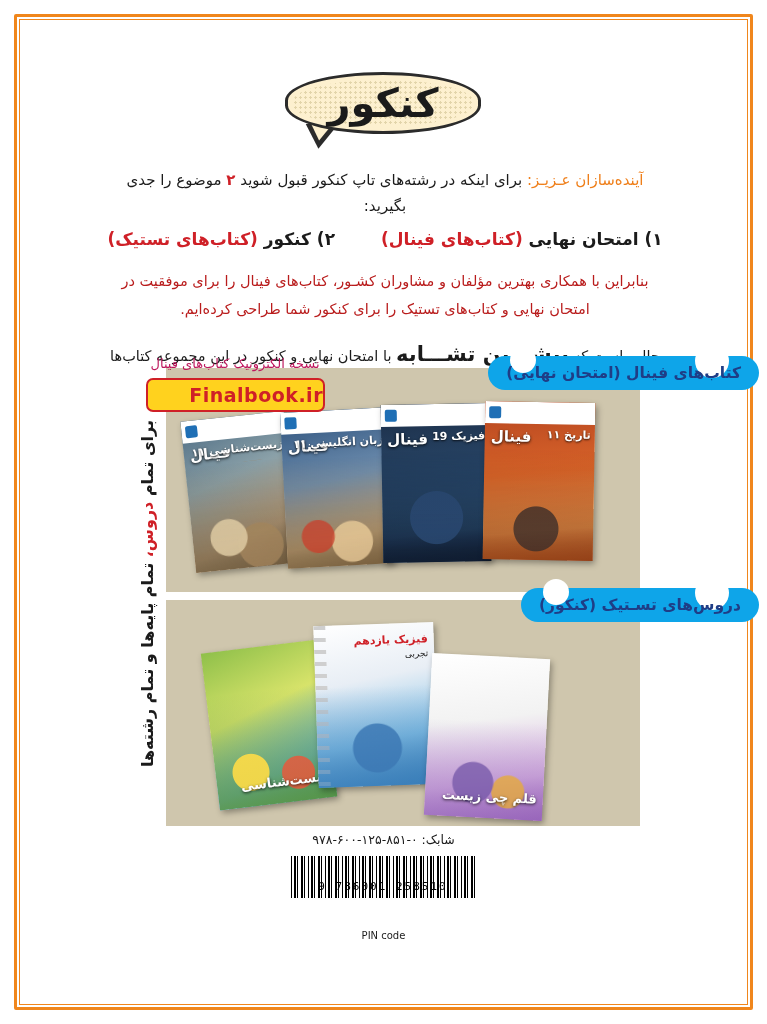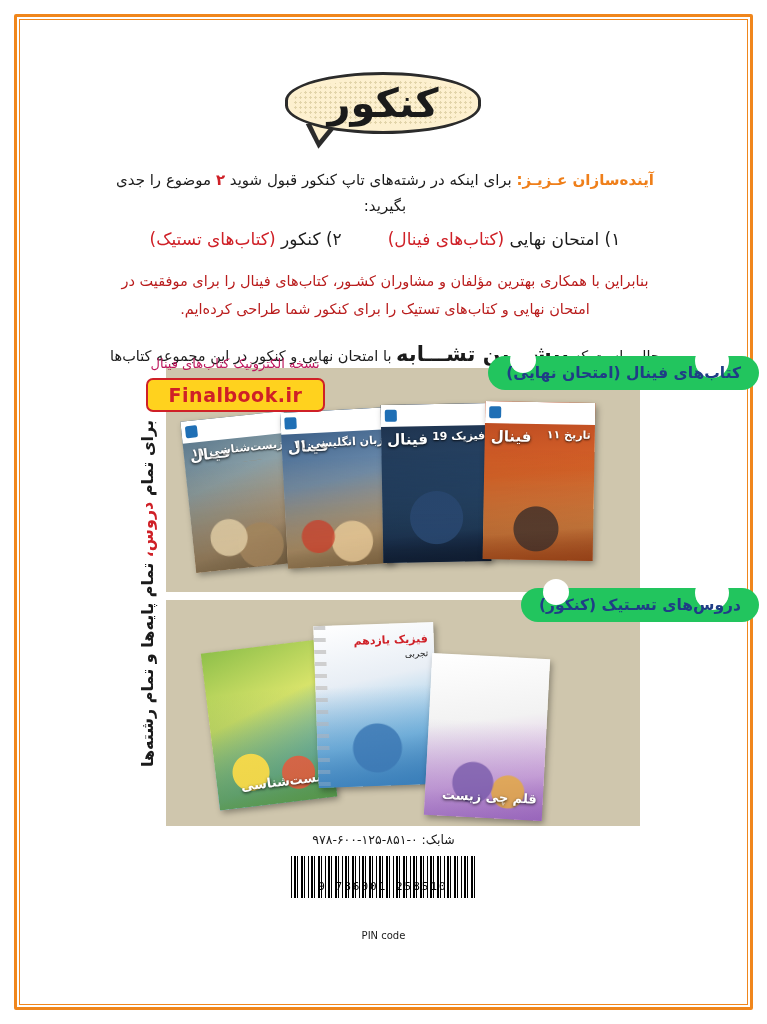--- a/index.html
+++ b/index.html
@@ -114,33 +114,33 @@
     top: 168px;
     width: 550px;
     text-align: center;
     direction: rtl;
   }
   .intro-line1 {
     font-size: 15px;
     color: #1b1b1b;
     line-height: 1.7;
   }
-  .intro-line1 .hl-orange { color: #ef7f1a; font-weight: bold; }
+  .intro-line1 .hl-orange { color: #ef7f1a; font-weight: normal; }
   .intro-line1 .hl-red { color: #cf2027; font-weight: bold; }
 
   .two-items {
     margin-top: 10px;
     display: flex;
     justify-content: center;
     gap: 46px;
     direction: rtl;
   }
   .two-items .item {
     font-size: 17px;
-    font-weight: normal;
+    font-weight: bold;
     color: #1b1b1b;
     white-space: nowrap;
   }
   .two-items .item .red { color: #cf2027; }
 
   .para {
     margin-top: 18px;
     font-size: 14.5px;
     line-height: 1.95;
     color: #b91c1c;
@@ -197,21 +197,21 @@
     left: 166px;
     top: 600px;
     width: 474px;
     height: 226px;
   }
 
   
   .cloud {
     position: absolute;
     height: 34px;
-    background: #22c55e;
+    background: #0ea5e9;
     border-radius: 18px;
     display: flex;
     align-items: center;
     padding: 0 18px;
     box-sizing: border-box;
     z-index: 5;
   }
   .cloud::before,
   .cloud::after {
     content: "";
@@ -242,21 +242,21 @@
     position: absolute;
     left: 146px;
     top: 378px;
     width: 175px;
     height: 30px;
     background: #ffd21e;
     border: 2px solid #cf2027;
     border-radius: 7px;
     display: flex;
     align-items: center;
-    justify-content: center;
+    justify-content: flex-start;
     z-index: 7;
   }
   .fb-badge .t {
     font-size: 19px;
     font-weight: bold;
     color: #cf2027;
     letter-spacing: 0.5px;
     direction: ltr;
   }
   .fb-caption {

